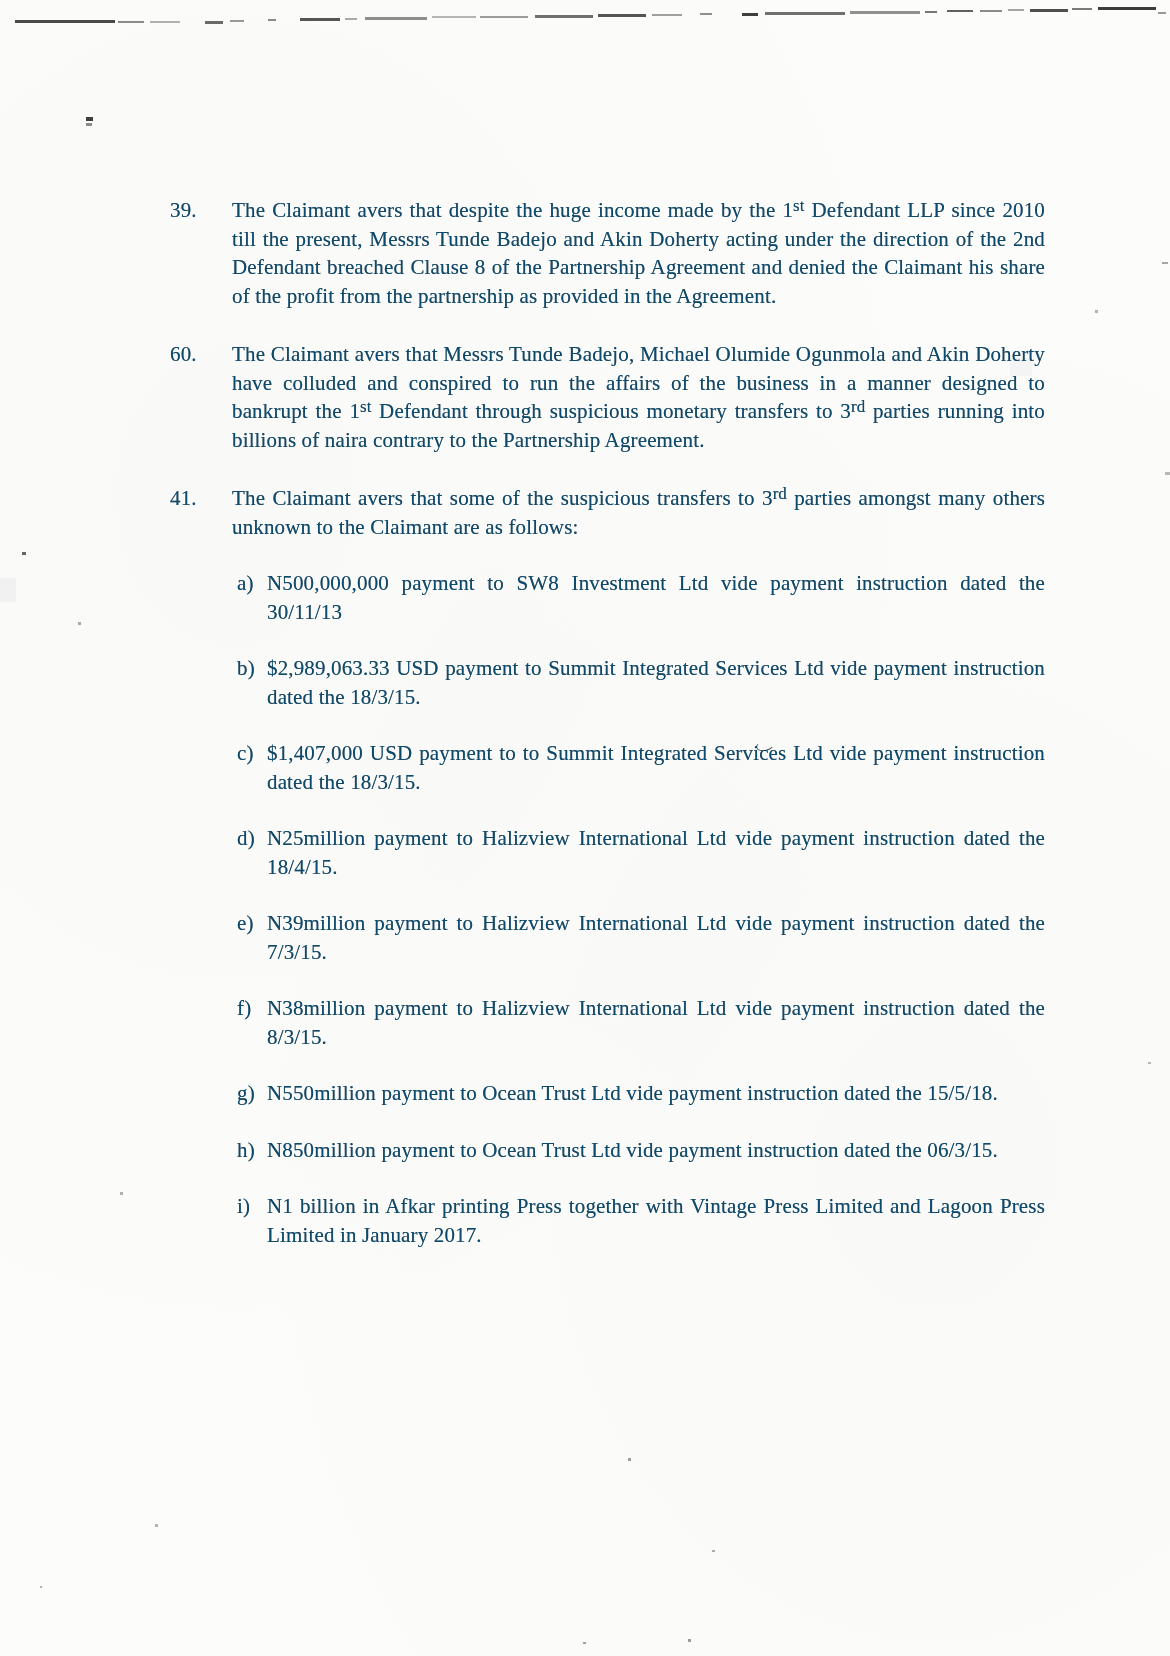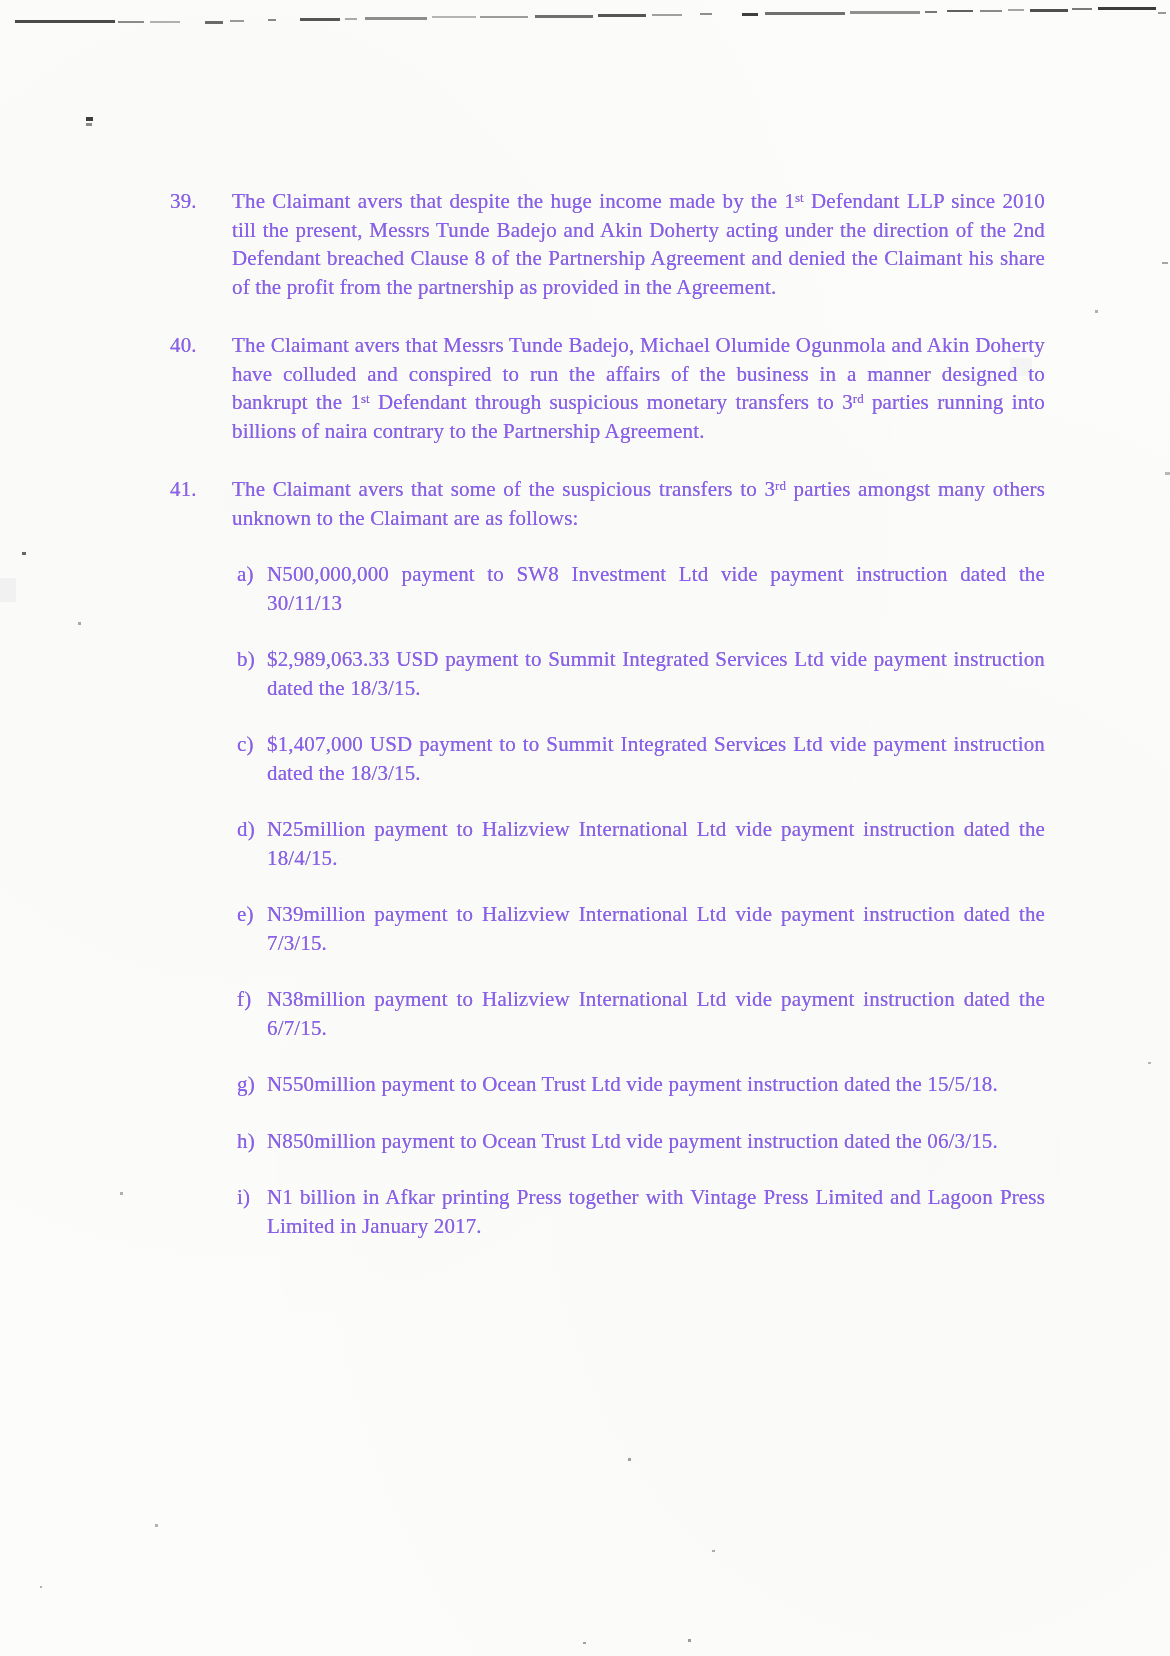--- a/index.html
+++ b/index.html
@@ -19,42 +19,42 @@
     position: absolute;
     inset: 0;
     background:
       radial-gradient(ellipse at 20% 30%, rgba(0,0,0,0.012), transparent 60%),
       radial-gradient(ellipse at 80% 70%, rgba(0,0,0,0.010), transparent 60%),
       #fcfcfb;
   }
   .doc {
     position: absolute;
     left: 170px;
-    top: 187px;
+    top: 196px;
     width: 875px;
     font-size: 21px;
     line-height: 28.5px;
     letter-spacing: 0.15px;
-    color: #8b5cf6;
+    color: #0c4a6e;
     text-shadow: 0 0 0.6px rgba(25,25,25,0.5);
   }
   .para {
     display: flex;
     margin: 0 0 30px 0;
   }
   .pnum {
     width: 62px;
     flex: 0 0 62px;
   }
   .ptext {
     flex: 1;
     text-align: justify;
   }
   sup {
-    font-size: 13px;
+    font-size: 17px;
     line-height: 0;
     vertical-align: 6px;
     letter-spacing: 0;
   }
   .items {
     margin-left: 67px;
     margin-top: 28px;
   }
   .item {
     display: flex;
@@ -141,21 +141,21 @@
 <div class="pen-arc"></div>
 
 <div class="doc">
 
   <div class="para">
     <div class="pnum">39.</div>
     <div class="ptext">The Claimant avers that despite the huge income made by the 1<sup>st</sup> Defendant LLP since 2010 till the present, Messrs Tunde Badejo and Akin Doherty acting under the direction of the 2nd Defendant breached Clause 8 of the Partnership Agreement and denied the Claimant his share of the profit from the partnership as provided in the Agreement.</div>
   </div>
 
   <div class="para">
-    <div class="pnum">40.</div>
+    <div class="pnum">60.</div>
     <div class="ptext">The Claimant avers that Messrs Tunde Badejo, Michael Olumide Ogunmola and Akin Doherty have colluded and conspired to run the affairs of the business in a manner designed to bankrupt the 1<sup>st</sup> Defendant through suspicious monetary transfers to 3<sup>rd</sup> parties running into billions of naira contrary to the Partnership Agreement.</div>
   </div>
 
   <div class="para" style="margin-bottom:0;">
     <div class="pnum">41.</div>
     <div class="ptext">The Claimant avers that some of the suspicious transfers to 3<sup>rd</sup> parties amongst many others unknown to the Claimant are as follows:</div>
   </div>
 
   <div class="items">
     <div class="item">
@@ -173,21 +173,21 @@
     <div class="item">
       <div class="ilabel">d)</div>
       <div class="itext">N25million payment to Halizview International Ltd vide payment instruction dated the 18/4/15.</div>
     </div>
     <div class="item">
       <div class="ilabel">e)</div>
       <div class="itext">N39million payment to Halizview International Ltd vide payment instruction dated the 7/3/15.</div>
     </div>
     <div class="item">
       <div class="ilabel">f)</div>
-      <div class="itext">N38million payment to Halizview International Ltd vide payment instruction dated the 6/7/15.</div>
+      <div class="itext">N38million payment to Halizview International Ltd vide payment instruction dated the 8/3/15.</div>
     </div>
     <div class="item">
       <div class="ilabel">g)</div>
       <div class="itext">N550million payment to Ocean Trust Ltd vide payment instruction dated the 15/5/18.</div>
     </div>
     <div class="item">
       <div class="ilabel">h)</div>
       <div class="itext">N850million payment to Ocean Trust Ltd vide payment instruction dated the 06/3/15.</div>
     </div>
     <div class="item">

